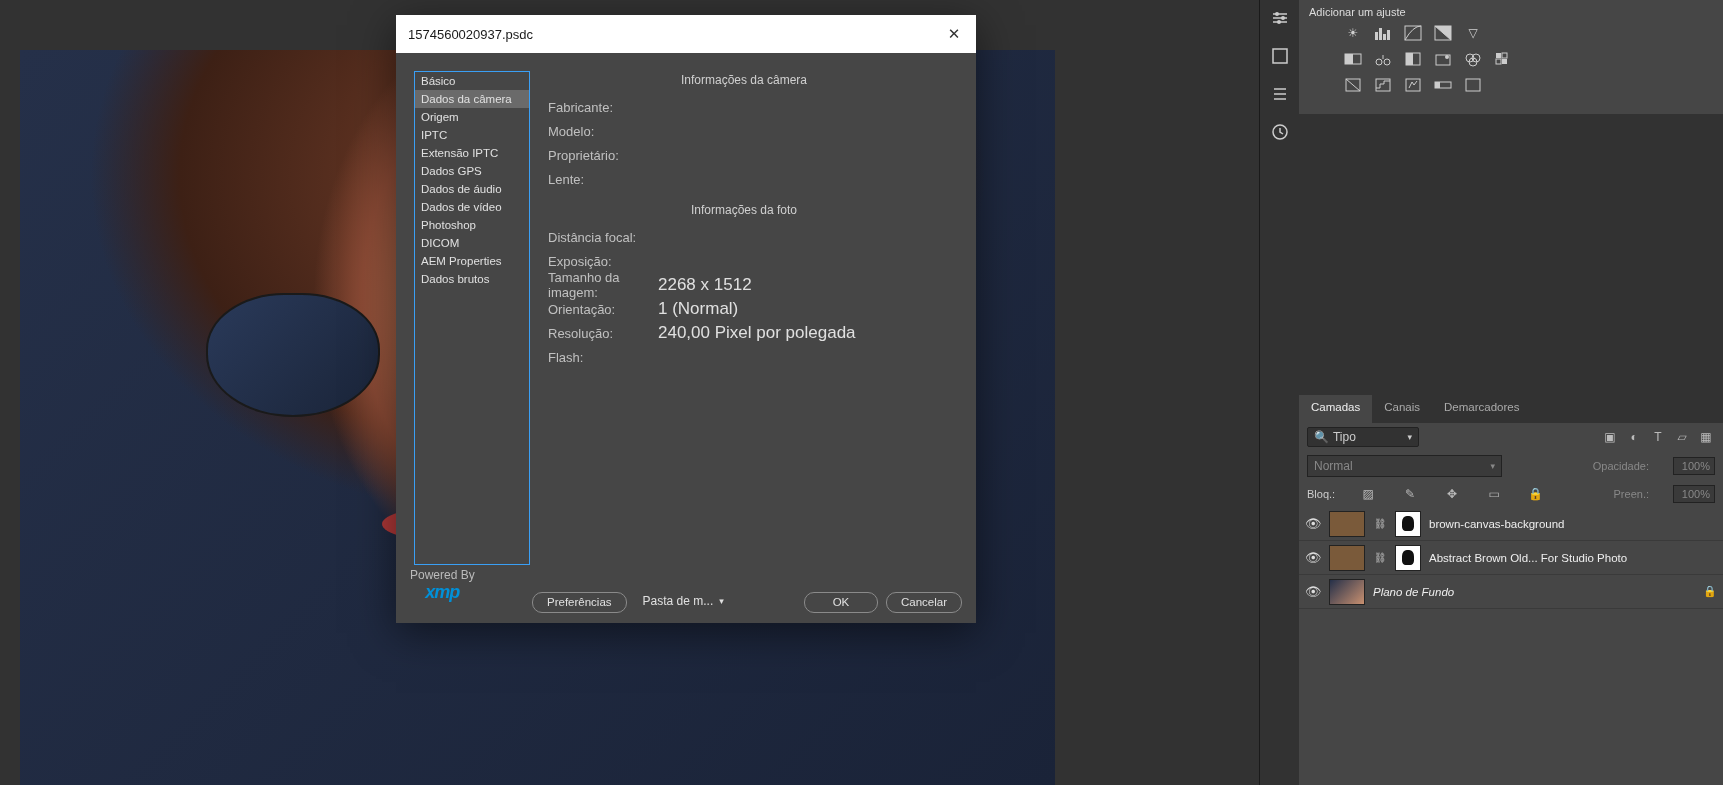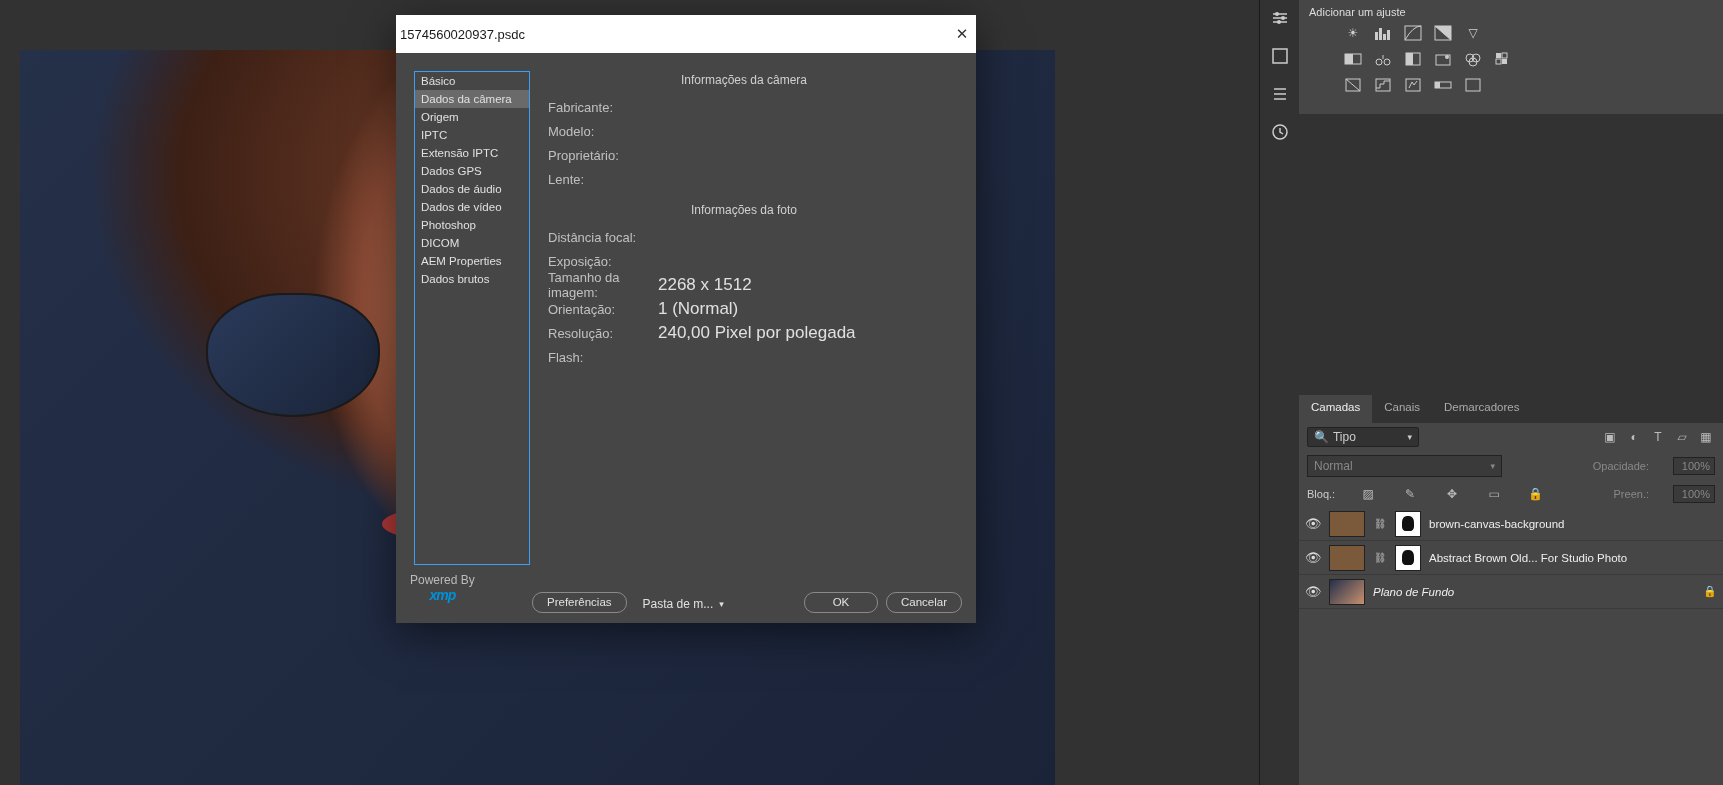--- a/index.html
+++ b/index.html
@@ -6,36 +6,36 @@
 body{background:#323232;color:#ccc;width:1723px;height:785px;overflow:hidden;position:relative}
 .canvas-area{position:absolute;left:0;top:0;width:1180px;height:785px;background:#323232}
 .canvas-img{position:absolute;left:20px;top:50px;width:1035px;height:735px;background:linear-gradient(135deg,#253049 0%,#1a2338 100%);overflow:hidden}
 .portrait{position:absolute;left:0;top:-30px;width:100%;height:110%;background:radial-gradient(ellipse 320px 420px at 50% 35%,#c89070 0%,#b07050 30%,#8a4a35 55%,transparent 70%)}
 .hair{position:absolute;left:2%;top:-10%;width:96%;height:90%;background:radial-gradient(ellipse 60% 70% at 50% 30%,#4a2a1d 0%,#5a3020 30%,#3d2015 60%,transparent 75%)}
 .glasses{position:absolute;left:18%;top:33%;width:40%;height:20%}
 .lens{position:absolute;width:42%;height:85%;border-radius:45% 45% 50% 50%;background:linear-gradient(135deg,#2a3a5a 0%,#1a2438 100%);border:2px solid #1a1a1a}
 .lens.l{left:0}.lens.r{right:0}
 .lips{position:absolute;left:35%;top:62%;width:14%;height:5%;background:#b03838;border-radius:50%}
 .dialog{position:absolute;left:396px;top:15px;width:580px;height:608px;background:#464646;box-shadow:0 10px 40px rgba(0,0,0,.5)}
-.dialog-titlebar{height:38px;background:#fff;display:flex;align-items:center;justify-content:space-between;padding:0 4px}
+.dialog-titlebar{height:38px;background:#fff;display:flex;align-items:center;justify-content:space-between;padding:0 12px}
 .dialog-title{color:#1a1a1a;font-size:13px}
 .dialog-close{width:20px;height:20px;display:flex;align-items:center;justify-content:center;color:#333;cursor:pointer;font-size:15px}
 .dialog-body{display:flex;height:530px;padding:18px}
 .category-list{width:116px;border:1px solid #3a9ff5;background:#464646;display:flex;flex-direction:column}
 .cat-item{padding:3px 6px;color:#e0e0e0;font-size:11.5px;cursor:pointer}
 .cat-item.selected{background:#6a6a6a}
 .meta-panel{flex:1;padding:0 18px}
 .meta-section{margin-bottom:10px}
 .meta-heading{text-align:center;color:#d0d0d0;font-size:12px;padding:2px 0;margin-bottom:6px}
 .meta-row{display:flex;align-items:center;height:24px}
 .meta-label{width:110px;text-align:left;color:#c0c0c0;font-size:13px;padding-right:8px}
 .meta-value{color:#e0e0e0;font-size:17px}
 .powered{position:absolute;left:14px;bottom:20px;color:#bbb;font-size:9px;text-align:center}
-.xmp-logo{font-size:14px;font-weight:bold;color:#0090d8;font-style:italic;letter-spacing:-1px}
-.dialog-footer{position:absolute;bottom:10px;right:14px;left:136px;display:flex;align-items:flex-end;gap:8px}
+.xmp-logo{font-size:18px;font-weight:bold;color:#0090d8;font-style:italic;letter-spacing:-1px}
+.dialog-footer{position:absolute;bottom:10px;right:14px;left:136px;display:flex;align-items:flex-start;gap:8px}
 .footer-btn{background:transparent;border:1px solid #8a8a8a;border-radius:10px;color:#e0e0e0;padding:2px 14px;font-size:11.5px;cursor:pointer;line-height:15px}
 .dropdown{display:flex;align-items:center;gap:6px;color:#e0e0e0;font-size:11.5px;padding:2px 8px;cursor:pointer}
 .chev{font-size:9px}
 .spacer{flex:1}
 .right-column{position:absolute;right:0;top:0;width:464px;height:785px;display:flex}
 .icon-strip{width:40px;background:#323232;border-left:1px solid #1a1a1a;display:flex;flex-direction:column;align-items:center;padding-top:8px;gap:18px}
 .strip-icon{width:20px;height:20px;color:#ccc;display:flex;align-items:center;justify-content:center}
 .panels{flex:1;background:#464646;display:flex;flex-direction:column}
 .adjustments-panel{padding:6px 10px 12px 10px}
 .adj-title{font-size:11px;color:#ddd;margin-bottom:6px}

